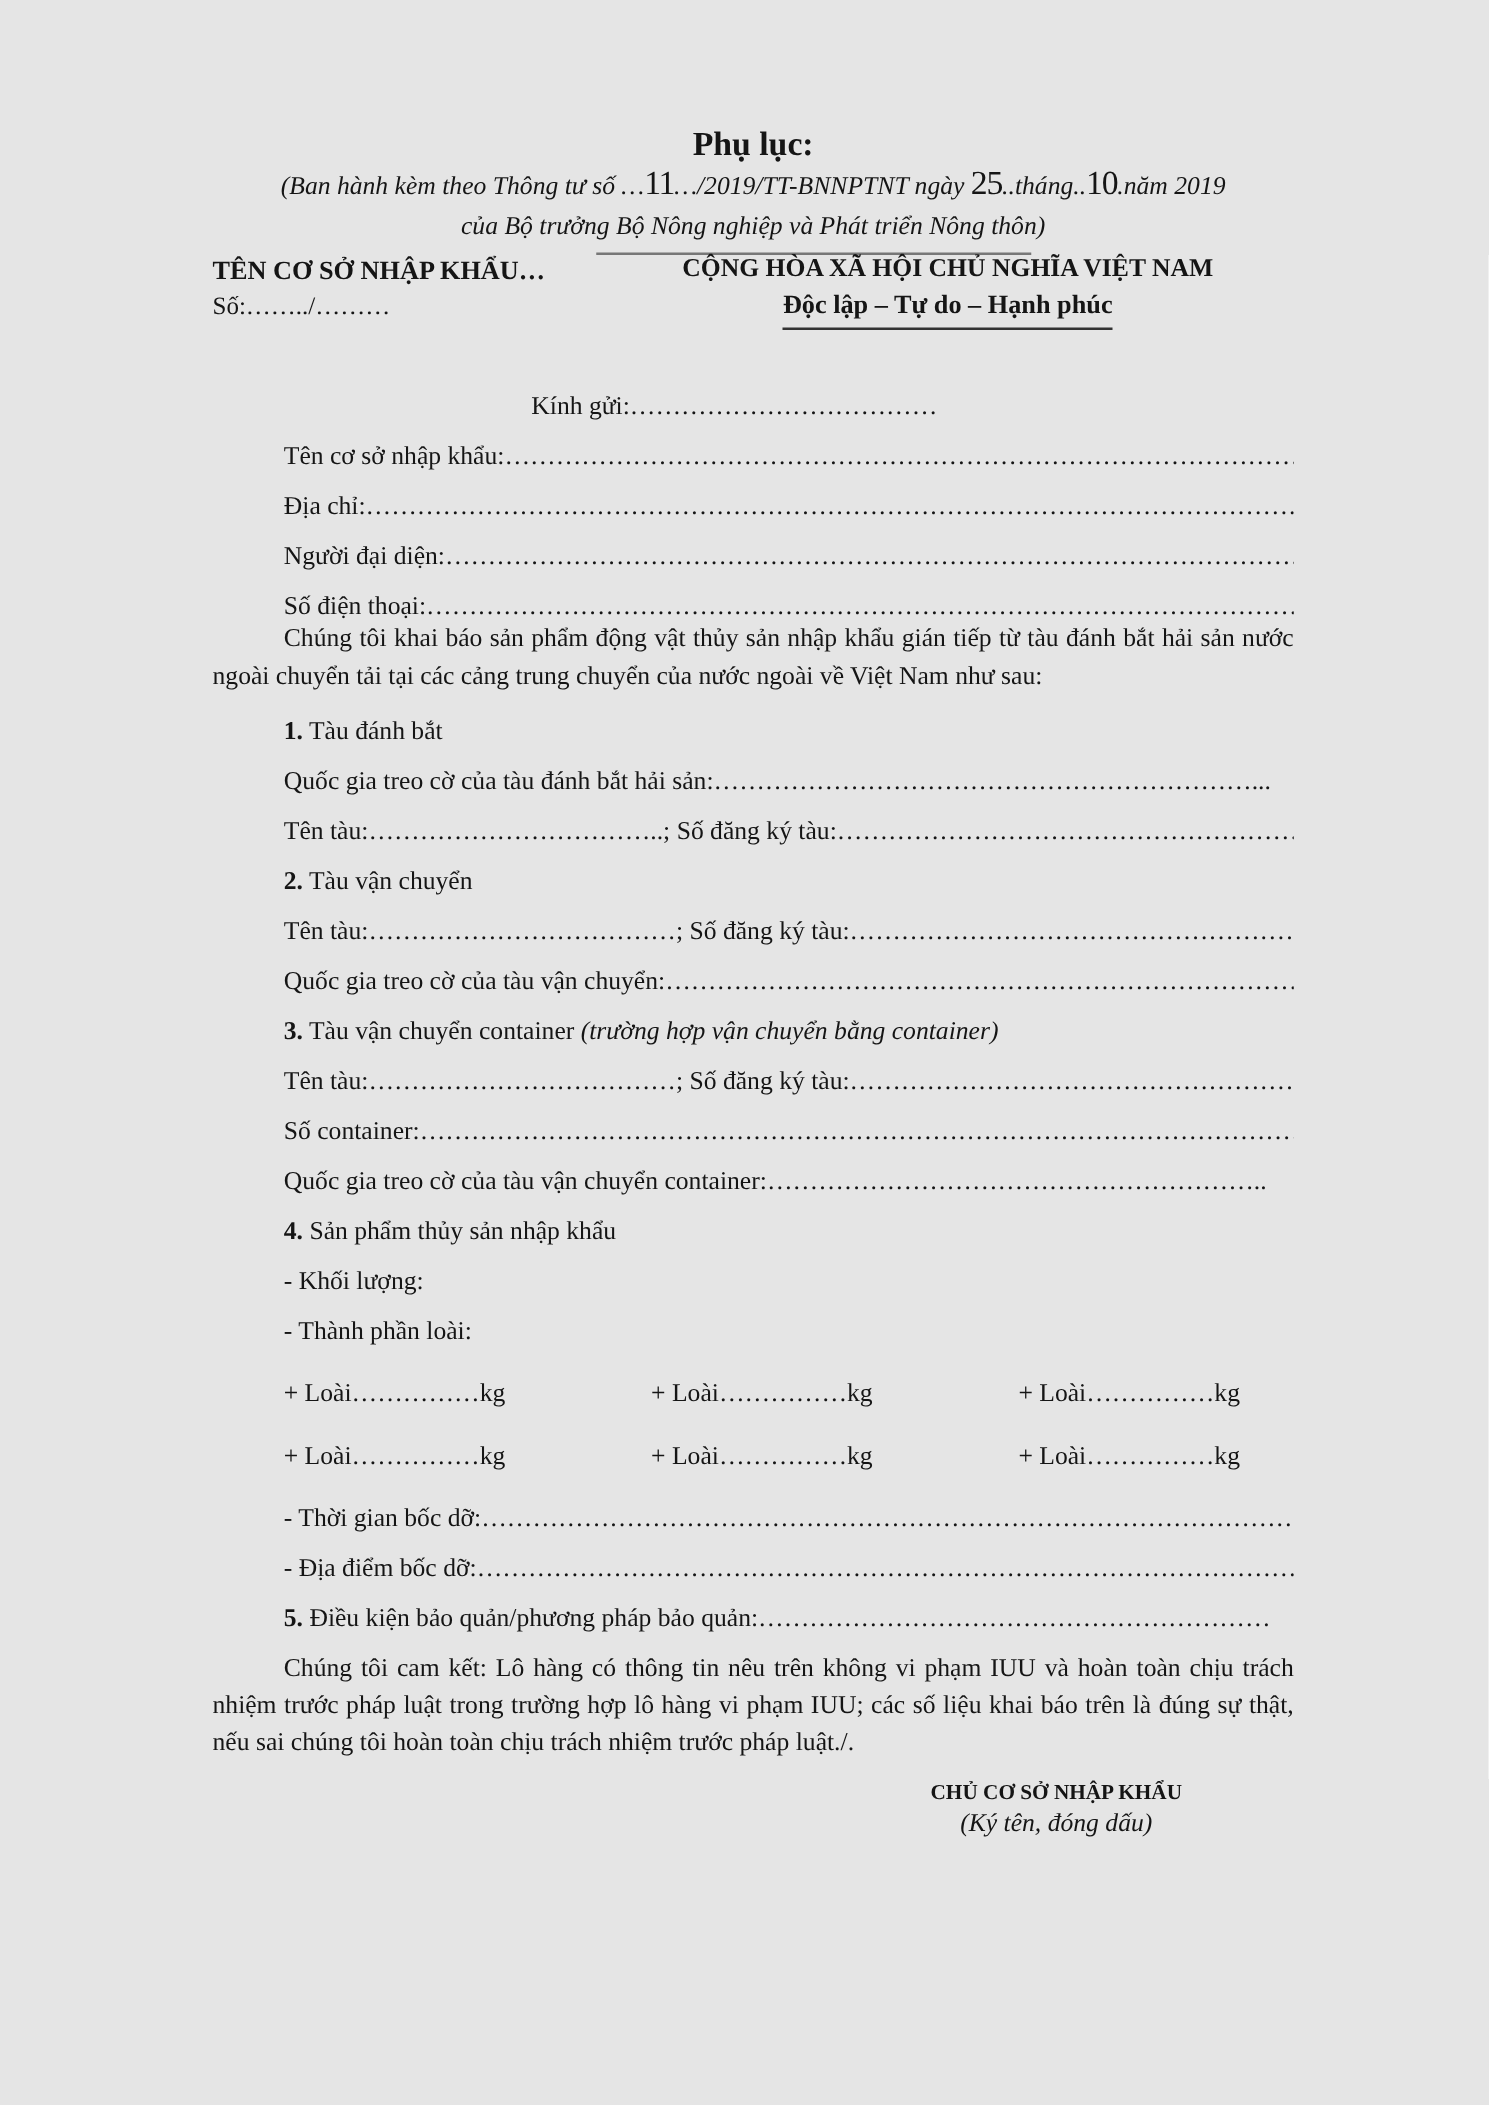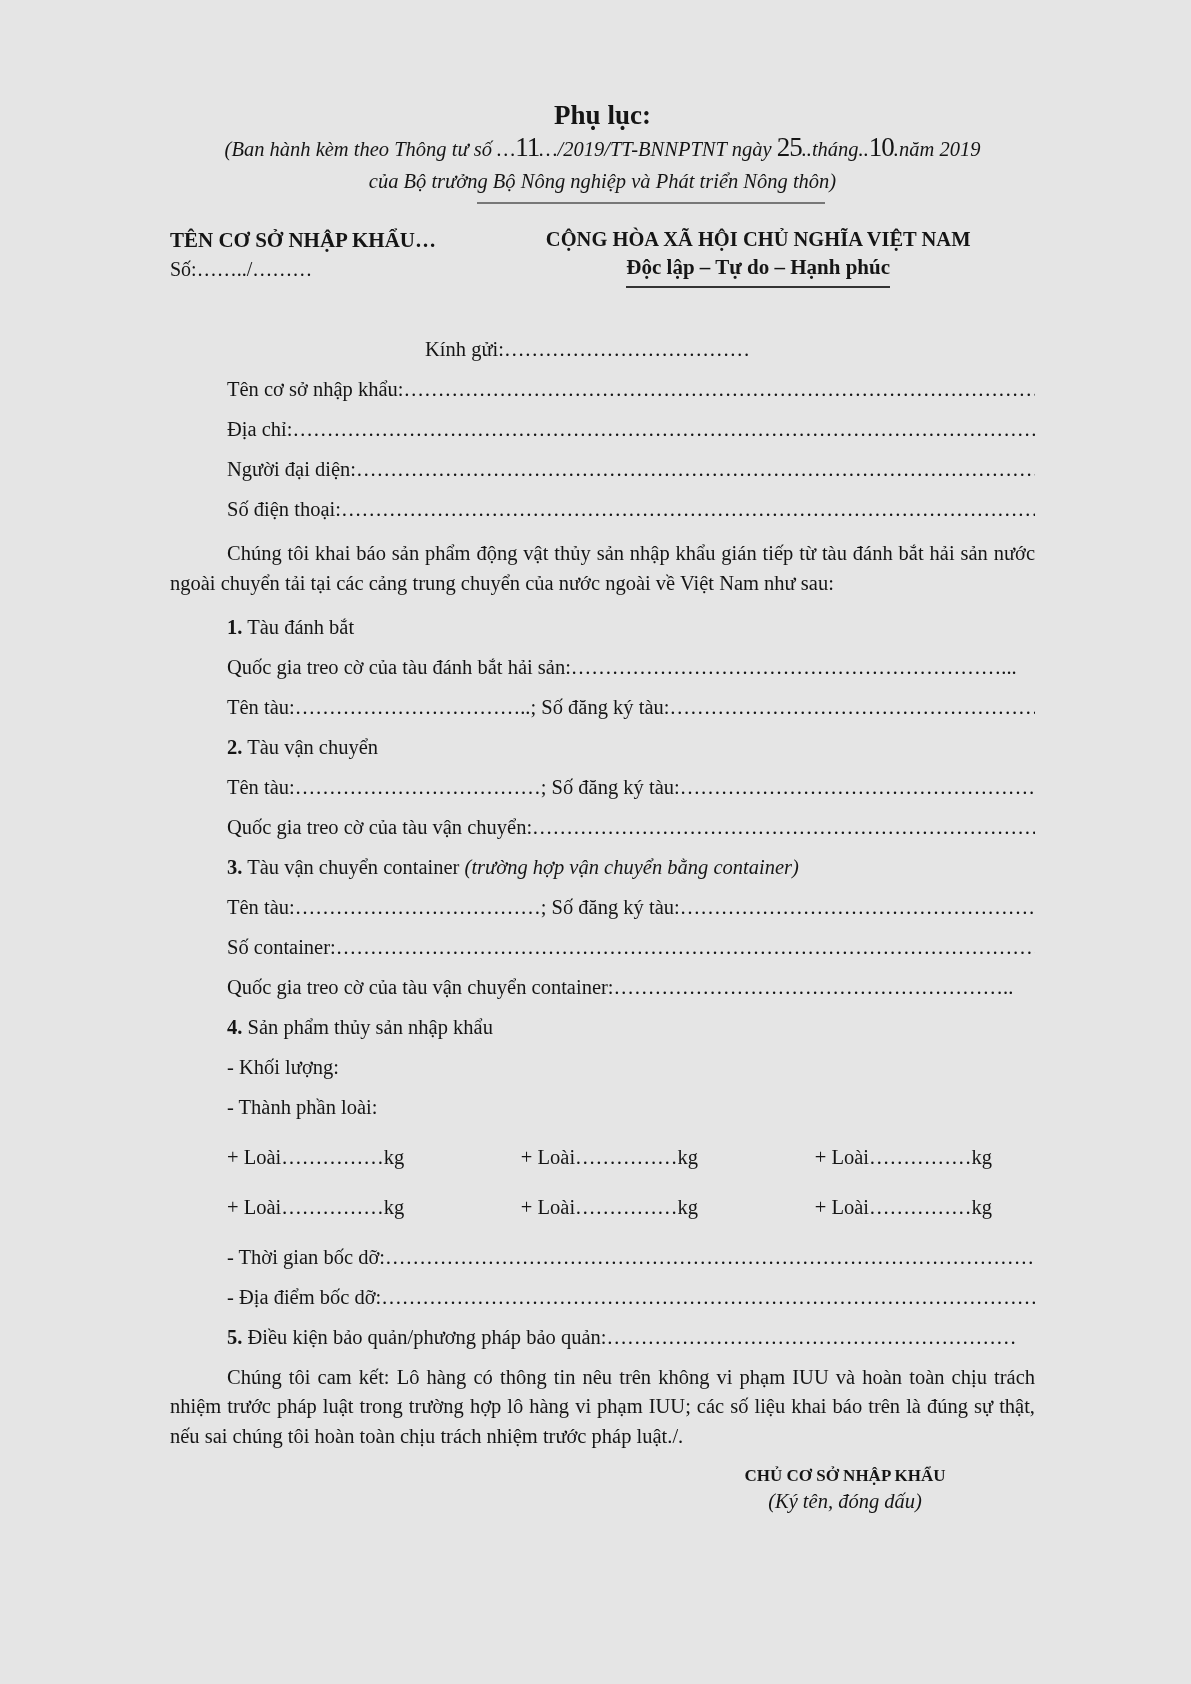--- a/index.html
+++ b/index.html
@@ -16,31 +16,31 @@
     color: #151515;
     overflow: hidden;
   }
   
   .appendix-title { text-align: center; font-weight: bold; font-size: 27px; }
   .form-title { text-align: center; font-weight: bold; font-size: 23px; margin-top: 4px; letter-spacing: .2px; }
   .issued-line { text-align: center; font-style: italic; font-size: 20.5px; margin-top: 5px; line-height: 1.3; }
   .fill-in { font-style: normal; font-size: 27px; line-height: 0; letter-spacing: -1px; }
   .header-rule { height: 2px; background: #777; width: 348px; margin: 8px 0 0 307px; }
   
-  .letterhead { display: flex; margin-top: 24px; }
+  .letterhead { display: flex; margin-top: 0; }
   .lh-left { width: 38%; }
   .lh-org { font-weight: bold; font-size: 21px; }
   .lh-no { font-size: 20px; margin-top: 5px; font-family: Liberation Serif, serif; }
   .lh-right { width: 60%; text-align: center; }
   .lh-nation { font-weight: bold; font-size: 20.5px; }
   .lh-motto { display: inline-block; font-weight: bold; font-size: 21px; margin-top: 4px; padding-bottom: 6px; border-bottom: 2px solid #333; }
   
   .recipient { margin-top: 50px; margin-left: 255px; font-size: 20.5px; }
   .field { font-size: 20.5px; margin-top: 16px; line-height: 24px; white-space: nowrap; overflow: hidden; }
-  .para { font-size: 20.5px; margin-top: 18px; line-height: 1.45; text-align: justify; text-indent: 57px; }
+  .para { font-size: 20.5px; margin-top: 0; line-height: 1.45; text-align: justify; text-indent: 57px; }
   .ind { margin-left: 57px; }
   .sec-head { font-size: 20.5px; margin-top: 16px; line-height: 24px; }
   .sec-no { font-weight: bold; }
   .sec-note { font-style: italic; }
   .species-row { display: flex; justify-content: space-between; width: 765px; margin-top: 26px; font-size: 20.5px; line-height: 24px; align-items: center; }
   .species-cell { white-space: nowrap; }
   
   .sign-block { margin: 14px 0 0 auto; width: 380px; text-align: center; }
   .sign-title { font-weight: bold; font-size: 17px; }
   .sign-note { font-style: italic; font-size: 20.5px; margin-top: 4px; }

